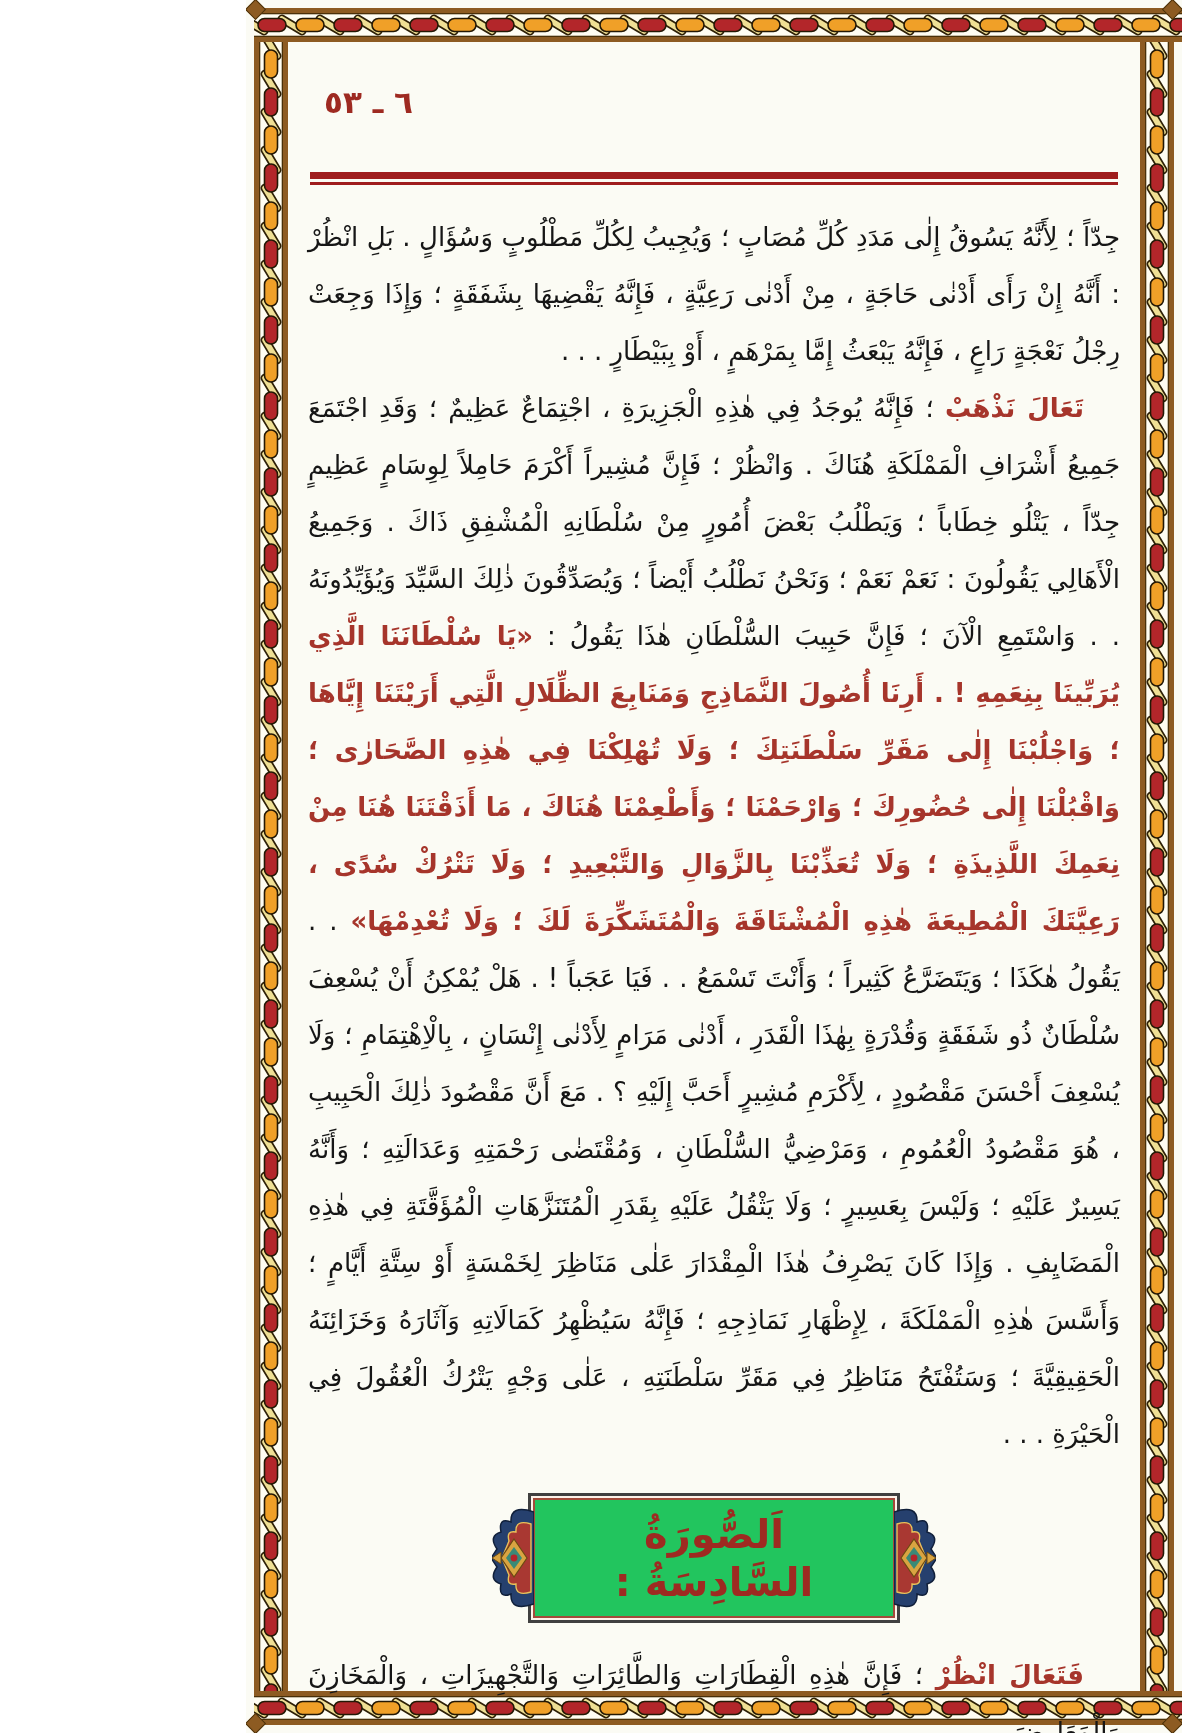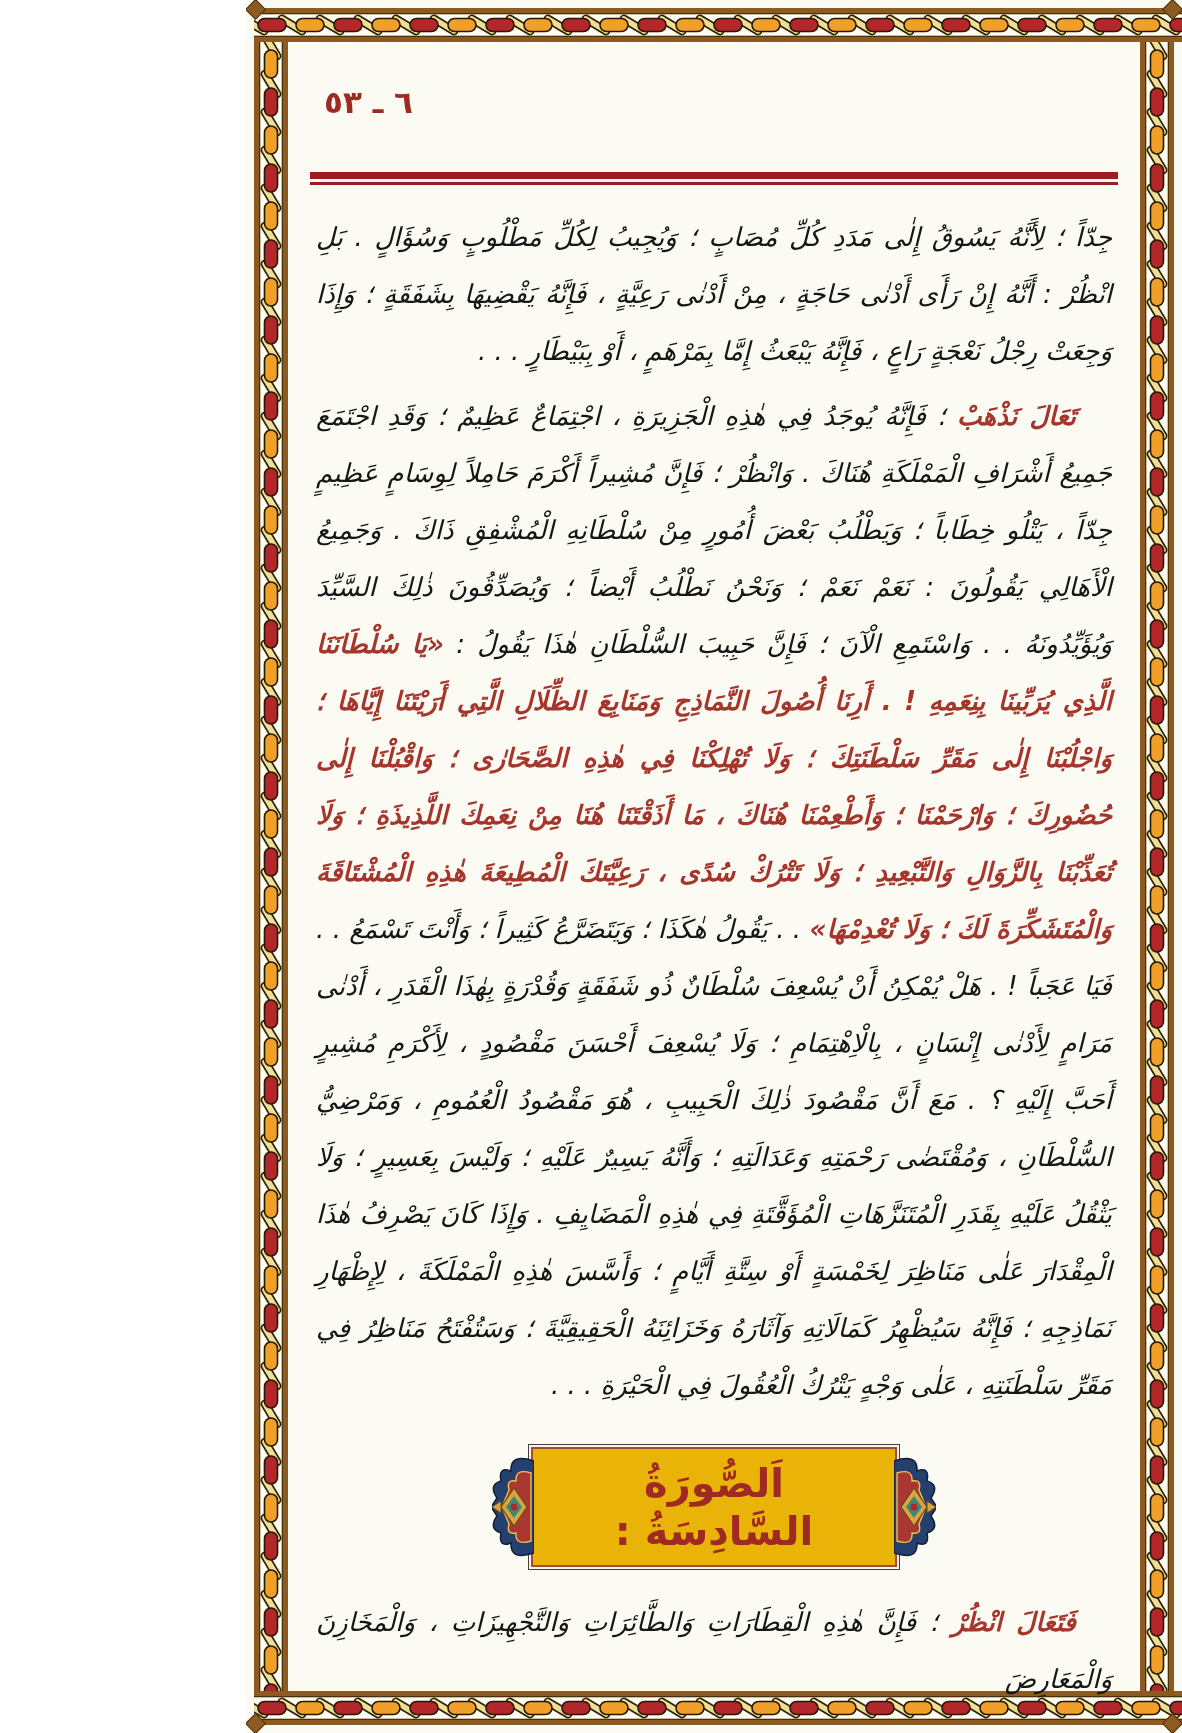--- a/index.html
+++ b/index.html
@@ -29,29 +29,29 @@
     color:var(--title-red);letter-spacing:2px;}
   .page-title{text-align:center;font-size:37px;font-weight:bold;color:var(--title-red);
     padding-top:2px;}
   .rule{margin:28px 2px 24px 2px;}
   .rule-thick{height:7px;background:var(--rule-red);}
   .rule-thin{height:3px;background:var(--rule-red);margin-top:3px;}
 
   
   .body-text{font-size:26px;line-height:57px;color:var(--ink);text-align:justify;
     text-justify:inter-word;}
-  .para{margin:8px;font-style:italic;}
+  .para{margin:0;}
   .para.indent{text-indent:36px;}
   .para.space-before{margin-top:26px;}
   .seg-black{color:var(--ink);}
   .seg-red{color:var(--text-red);font-weight:bold;}
 
   
   .heading-wrap{position:relative;width:372px;margin:30px auto 24px auto;}
-  .heading-box{position:relative;background:#eab308;border:1px solid #404040;
+  .heading-box{position:relative;background:#22c55e;border:3px solid #404040;
     box-shadow:inset 0 0 0 2px #fdf3ea, inset 0 0 0 4px #a34a3a;
     padding:14px 26px;text-align:center;}
   .heading-text{font-size:40px;font-weight:bold;color:var(--title-red);line-height:1.2;}
   .medallion{position:absolute;top:50%;width:42px;height:112px;}
   .medallion.right-side{right:-36px;transform:translateY(-50%);}
   .medallion.left-side{left:-36px;transform:translateY(-50%) scaleX(-1);}
 </style>
 </head>
 <body>
 

